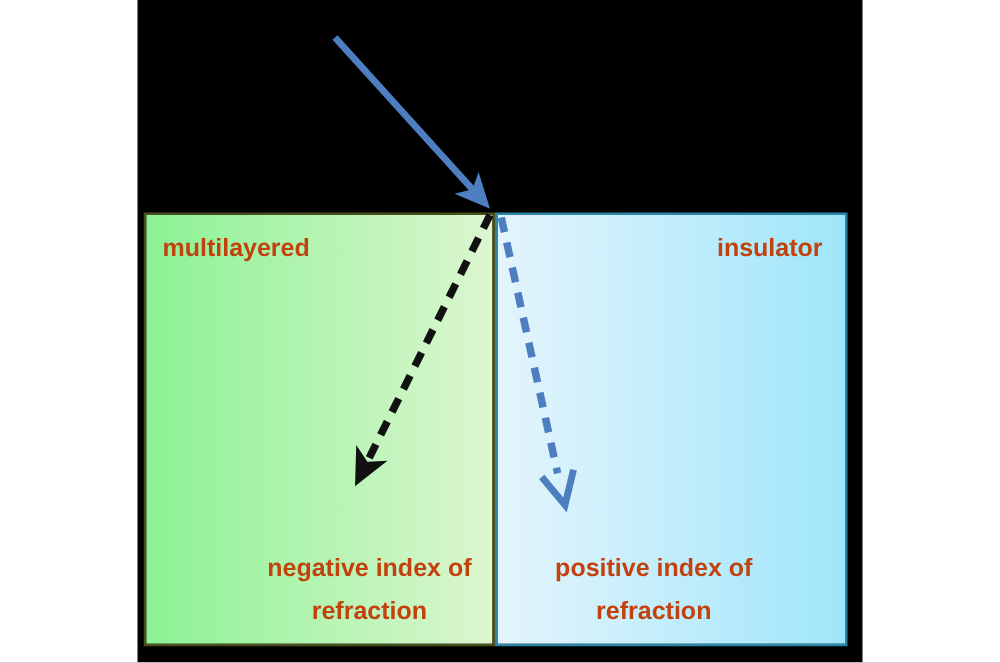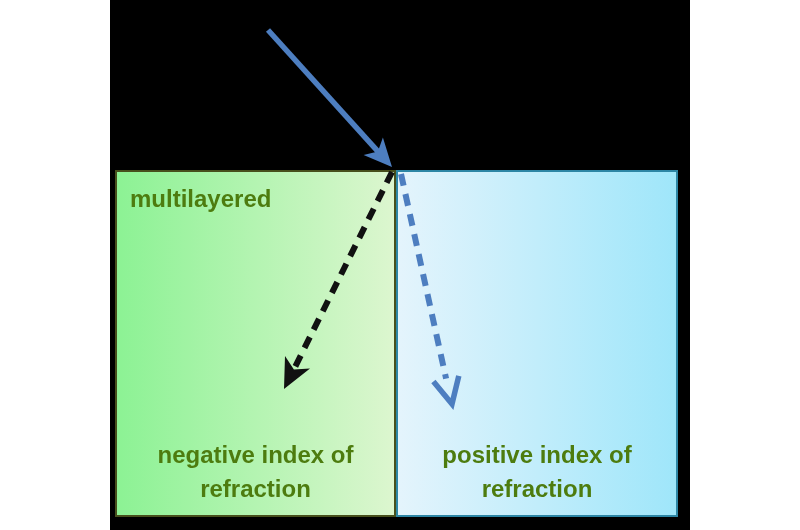--- a/index.html
+++ b/index.html
@@ -36,44 +36,45 @@
     background: linear-gradient(90deg, var(--green-left, #8cf294), var(--green-right, #dcf6cf));
   }
   .panel.blue {
     left: 396px;
     width: 282px;
     border: 2px solid var(--blue-border, #2d86a5);
     background: linear-gradient(90deg, var(--blue-left, #e4f4fc), var(--blue-right, #9fe6fa));
   }
   .label {
     position: absolute;
-    color: #4d7c0f;
+    color: #c2410c;
     font-weight: 700;
-    font-size: 24px;
+    font-size: 20px;
     line-height: 34px;
     white-space: nowrap;
   }
   .label.material-left {
     left: 130px;
     top: 182px;
     text-align: left;
   }
   .label.material-right {
     top: 182px;
     right: 142px;
     text-align: right;
   }
   .label.result-left {
     left: 115px;
     width: 281px;
     top: 438px;
     text-align: center;
+    padding-left: 40px;
   }
   .label.result-right {
-    left: 396px;
+    left: 382px;
     width: 282px;
     top: 438px;
     text-align: center;
   }
   svg.rays {
     position: absolute;
     left: 0;
     top: 0;
     width: 800px;
     height: 530px;
@@ -87,20 +88,21 @@
 
   <div class="figure-bg"></div>
 
   <div class="panel green"></div>
   <div class="panel blue"></div>
 
   <div class="label material-left">
     <div>multilayered</div>
   </div>
 
+  <div class="label material-right">insulator</div>
 
   <div class="label result-left">
     <div>negative index of</div>
     <div>refraction</div>
   </div>
 
   <div class="label result-right">
     <div>positive index of</div>
     <div>refraction</div>
   </div>

